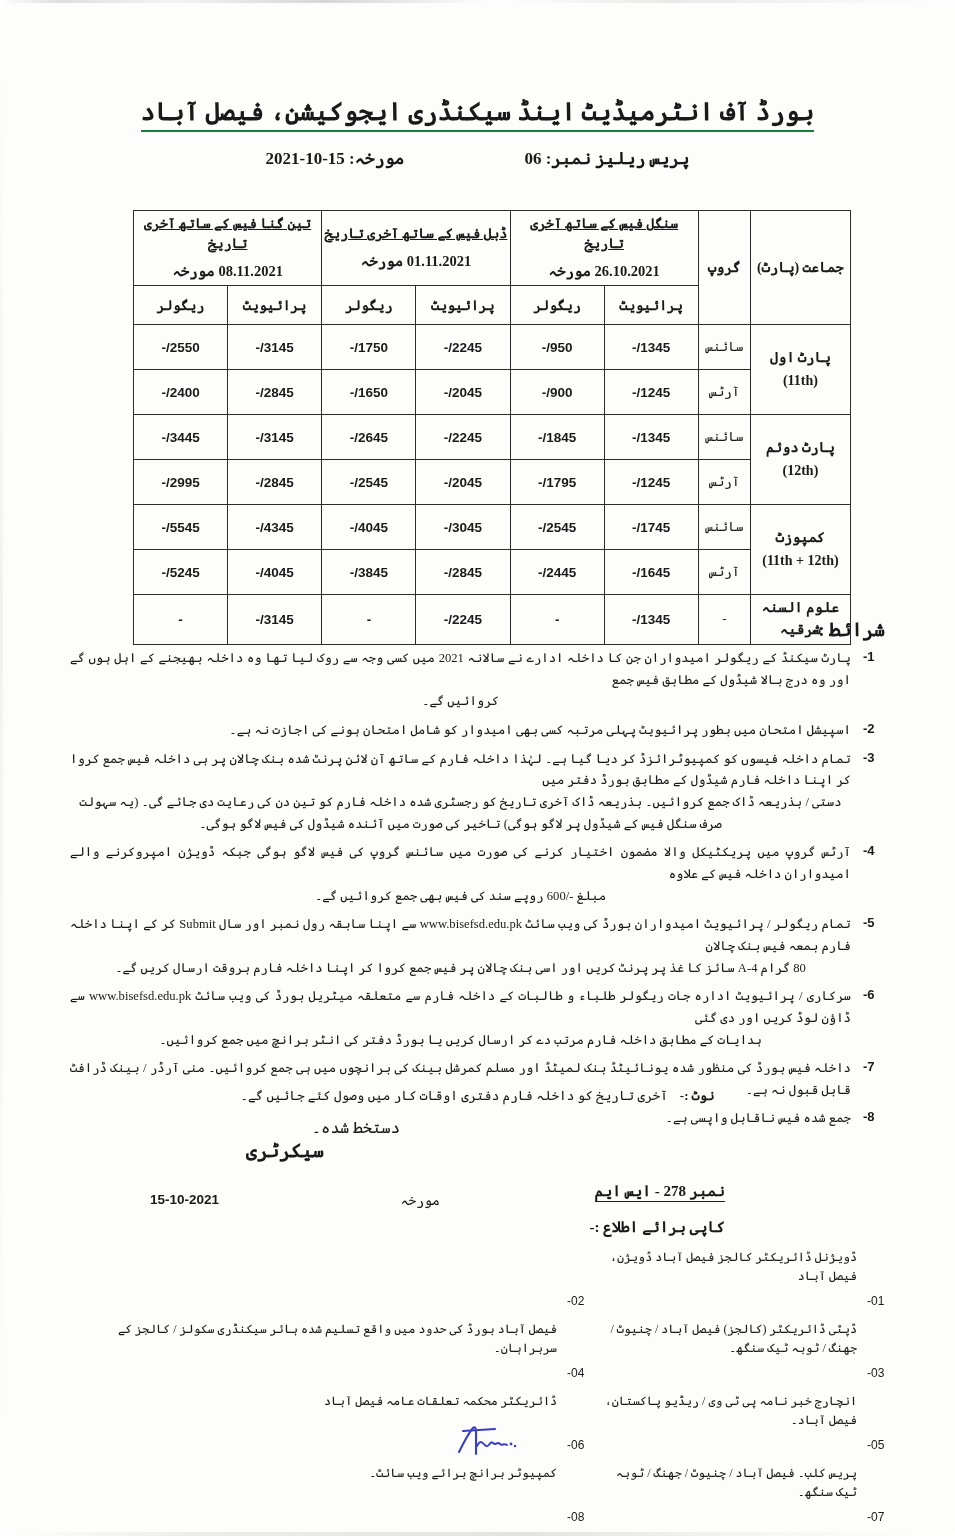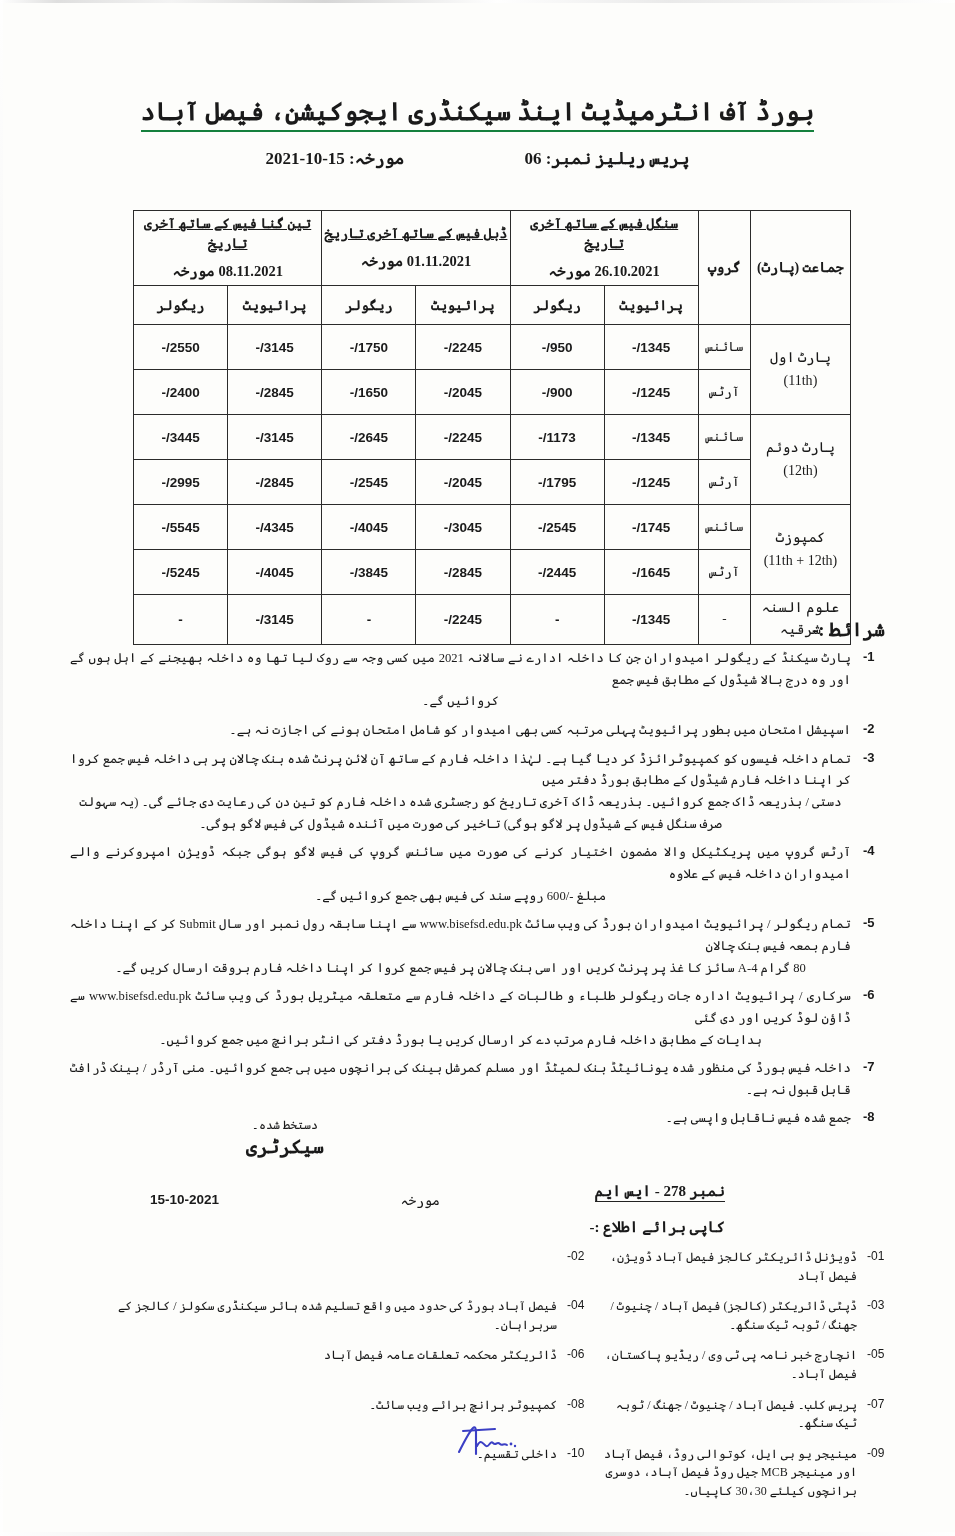--- a/index.html
+++ b/index.html
@@ -80,21 +80,21 @@
     display:block;text-decoration:underline;margin-bottom:7px;font-size:13.5px;
   }
   table.fee .hdr-date .dt{display:block;font-size:14.5px;}
   table.fee .hdr-plain{font-size:14px;font-weight:700;}
   table.fee .sub{font-size:13.5px;font-weight:700;height:34px;}
   table.fee td.amount{
     font-size:13.5px;font-weight:700;height:40px;
     font-family:"Liberation Sans","DejaVu Sans",sans-serif;
   }
   table.fee td.grp{font-size:13px;height:40px;}
-  table.fee td.part{font-size:14px;line-height:1.6;font-weight:400;margin-left:36px;}
+  table.fee td.part{font-size:14px;line-height:1.6;font-weight:700;margin-left:36px;}
   .col-part{width:100px;}
   .col-grp{width:52px;}
   .col-amt{width:94px;}
 
   
   .cond-head{
     position:absolute;top:618px;right:70px;
     font-size:19px;font-weight:700;
   }
   .cond-list{
@@ -120,21 +120,21 @@
     position:absolute;top:1088px;left:70px;right:70px;
     direction:rtl;font-size:13px;text-align:center;
   }
   .note .note-label{font-weight:700;margin-left:12px;}
 
   
   .sig-block{
     position:absolute;top:1118px;left:170px;width:230px;text-align:center;
     direction:rtl;
   }
-  .sig-attested{font-size:12px;}
+  .sig-attested{font-size:16px;text-align:right;}
   .sig-title{font-size:19px;font-weight:700;margin-top:2px;}
   .sig-date-row{
     position:absolute;top:1192px;left:150px;width:290px;
     display:flex;justify-content:space-between;direction:rtl;
     font-size:13.5px;
   }
   .sig-date-row .d{font-family:"Liberation Sans","DejaVu Sans",sans-serif;font-weight:600;text-align:center;}
 
   .diary{
     position:absolute;top:1182px;right:230px;
@@ -153,20 +153,21 @@
     position:absolute;top:1248px;left:70px;right:62px;direction:rtl;
   }
   .dist-row{display:flex;align-items:flex-start;margin-bottom:12px;}
   .dist-cell{display:flex;align-items:flex-start;gap:10px;}
   .dist-cell.c1{width:300px;}
   .dist-cell.c2{flex:1;}
   .dist-num{
     flex:0 0 26px;text-align:left;font-size:12px;
     font-family:"Liberation Sans","DejaVu Sans",sans-serif;
     padding-top:1px;
+    margin-top:45px;
   }
   .dist-text{font-size:12px;line-height:1.55;}
 
   
   .footer-sig{
     position:absolute;top:1452px;left:0;right:0;text-align:center;direction:rtl;
   }
   .footer-sig .fs-title{font-size:20px;font-weight:700;}
   .footer-sig .fs-sub{font-size:15px;margin-top:1px;}
   .ink{
@@ -249,21 +250,21 @@
             <td class="amount">900/-</td>
             <td class="amount">2045/-</td>
             <td class="amount">1650/-</td>
             <td class="amount">2845/-</td>
             <td class="amount">2400/-</td>
           </tr>
           <tr>
             <td class="part" rowspan="2">پارٹ دوئم<br>(12th)</td>
             <td class="grp">سائنس</td>
             <td class="amount">1345/-</td>
-            <td class="amount">1173/-</td>
+            <td class="amount">1845/-</td>
             <td class="amount">2245/-</td>
             <td class="amount">2645/-</td>
             <td class="amount">3145/-</td>
             <td class="amount">3445/-</td>
           </tr>
           <tr>
             <td class="grp">آرٹس</td>
             <td class="amount">1245/-</td>
             <td class="amount">1795/-</td>
             <td class="amount">2045/-</td>
@@ -333,20 +334,23 @@
       <div class="cond-item">
         <div class="cond-num">7-</div>
         <div class="cond-text">داخلہ فیس بورڈ کی منظور شدہ یونائیٹڈ بنک لمیٹڈ اور مسلم کمرشل بینک کی برانچوں میں ہی جمع کروائیں۔ منی آرڈر / بینک ڈرافٹ قابل قبول نہ ہے۔</div>
       </div>
       <div class="cond-item">
         <div class="cond-num">8-</div>
         <div class="cond-text">جمع شدہ فیس ناقابل واپسی ہے۔</div>
       </div>
     </div>
 
+  <div class="note">
+    <span class="note-label">نوٹ :-</span><span>آخری تاریخ کو داخلہ فارم دفتری اوقات کار میں وصول کئے جائیں گے۔</span>
+  </div>
 
   <div class="sig-block">
     <div class="sig-attested">دستخط شدہ۔</div>
     <div class="sig-title">سیکرٹری</div>
   </div>
   <div class="sig-date-row">
     <span>مورخہ</span>
     <span class="d">15-10-2021</span>
   </div>
 

